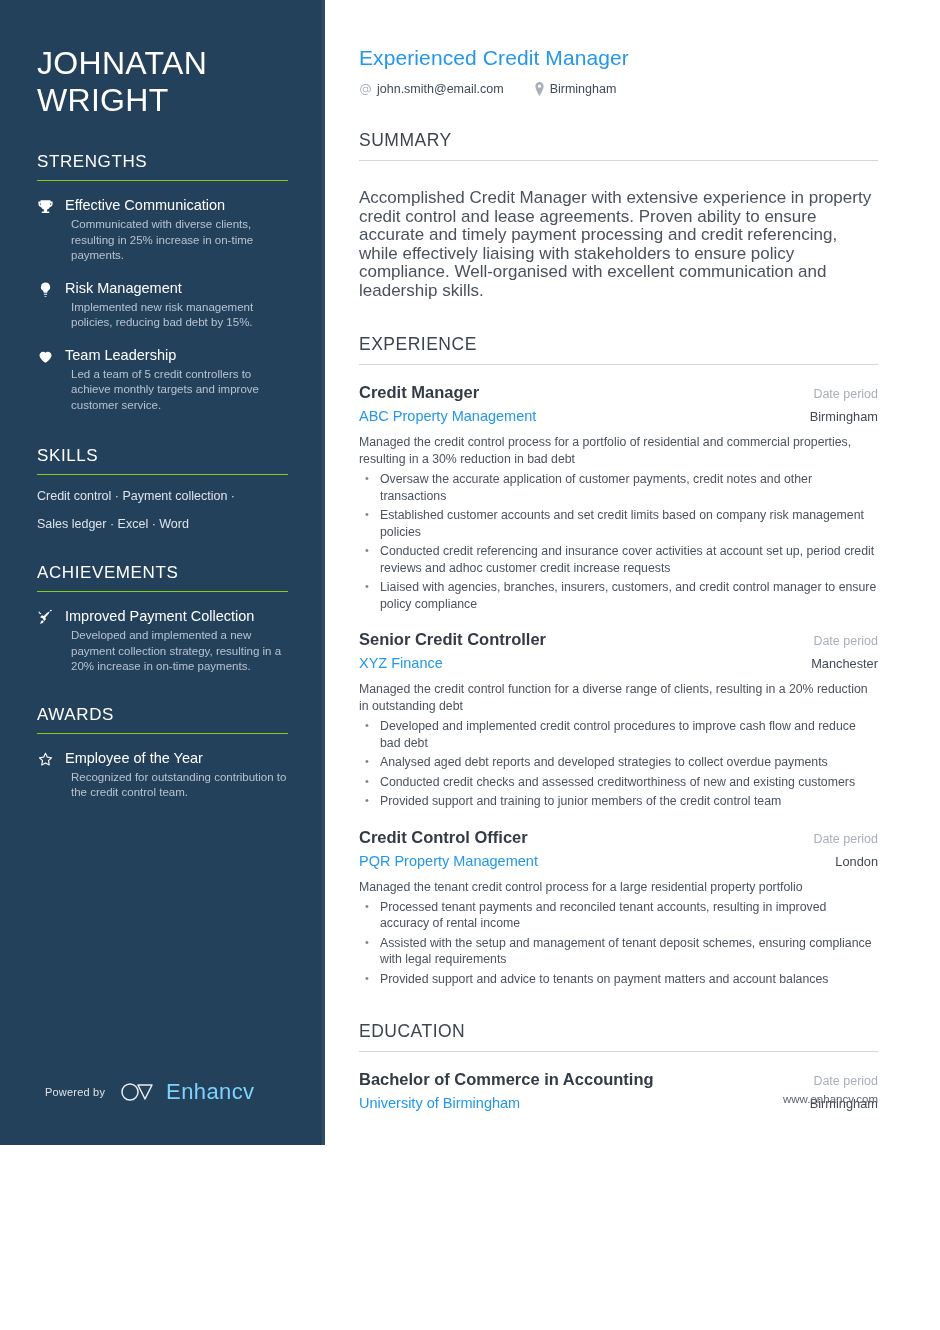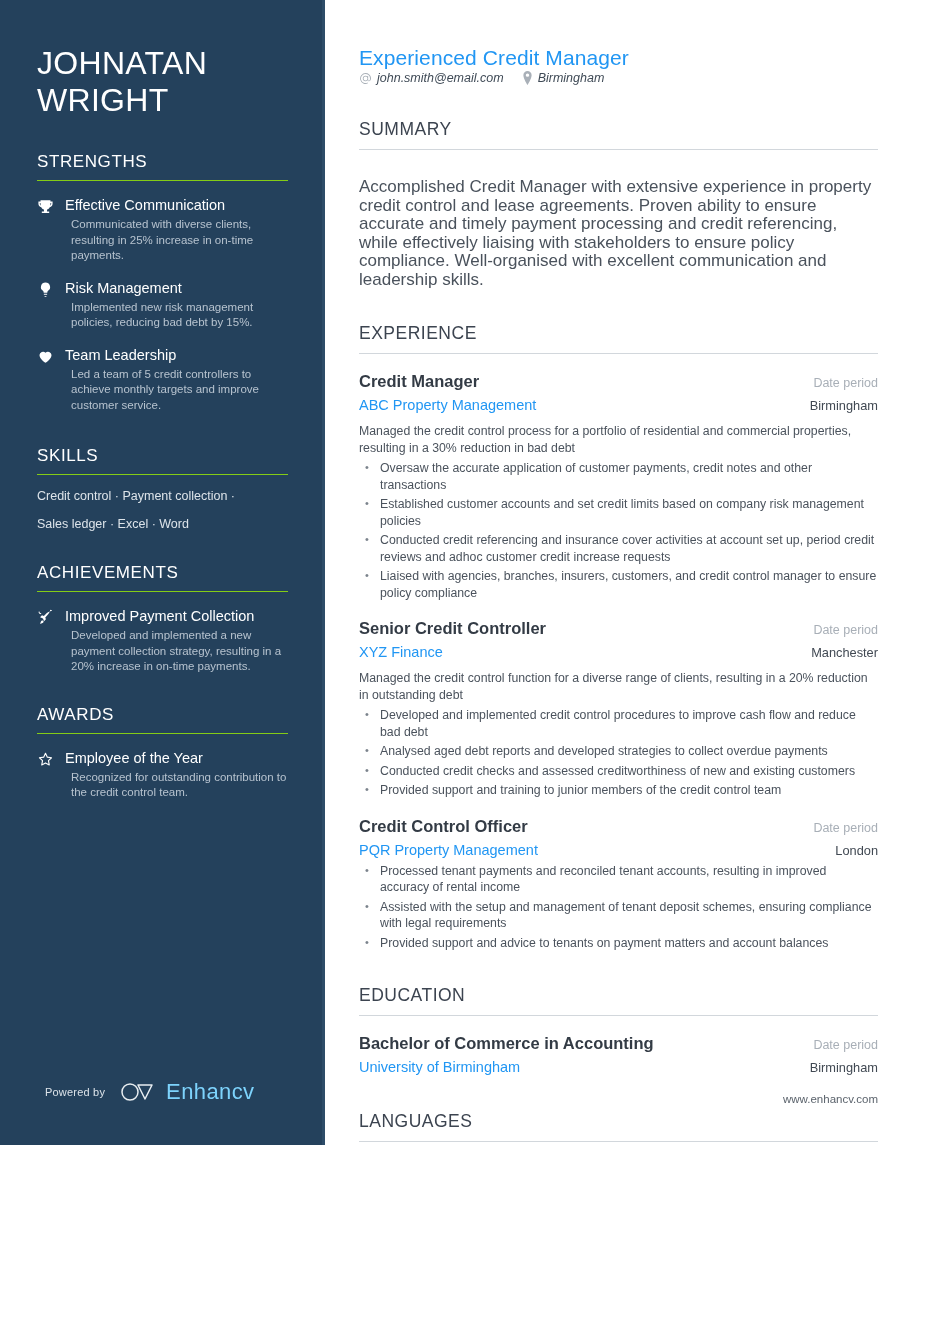--- a/index.html
+++ b/index.html
@@ -131,22 +131,22 @@
     font-size: 21px;
     line-height: 26px;
     color: #2196f3;
     font-weight: 400;
     letter-spacing: 0.1px;
   }
 
   .contact-row {
     display: flex;
     align-items: center;
-    gap: 18px;
-    font-style: italic;
+    gap: 30px;
+    margin-top: 11px;
   }
   .contact-item {
     display: flex;
     align-items: center;
     gap: 5px;
     font-size: 12.5px;
     color: #3f4a56;
   }
   .contact-item svg { display: block; fill: #a9b0b8; }
 
@@ -434,20 +434,21 @@
 
       <div class="entry">
         <div class="entry-row">
           <span class="entry-role">Credit Control Officer</span>
           <span class="entry-date">Date period</span>
         </div>
         <div class="entry-row">
           <span class="entry-org">PQR Property Management</span>
           <span class="entry-place">London</span>
         </div>
+        <p class="entry-desc">Managed the tenant credit control process for a large residential property portfolio</p>
         <ul class="bullets">
           <li>Processed tenant payments and reconciled tenant accounts, resulting in improved accuracy of rental income</li>
           <li>Assisted with the setup and management of tenant deposit schemes, ensuring compliance with legal requirements</li>
           <li>Provided support and advice to tenants on payment matters and account balances</li>
         </ul>
       </div>
     </section>
 
     <section class="main-section">
       <div class="main-heading">EDUCATION</div>

